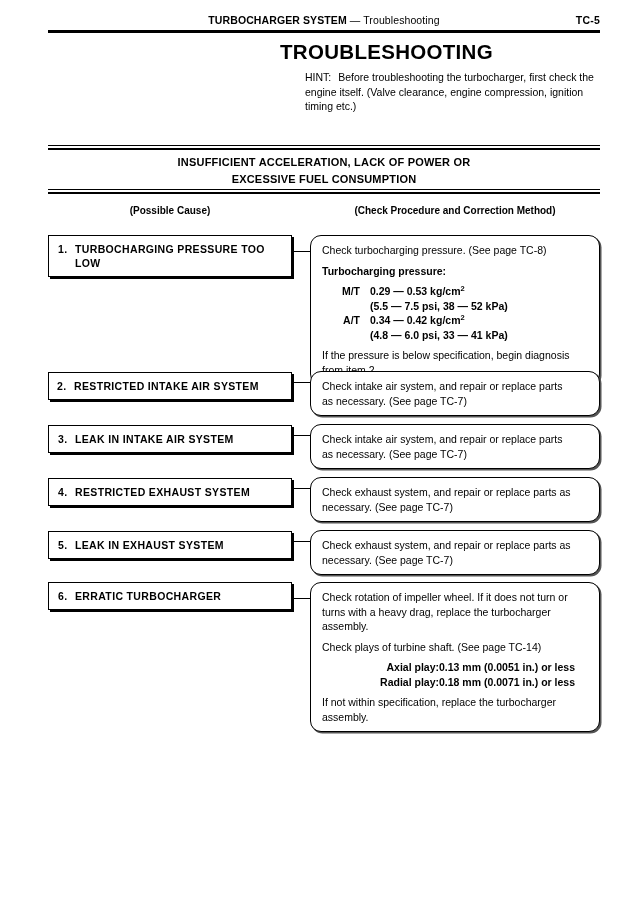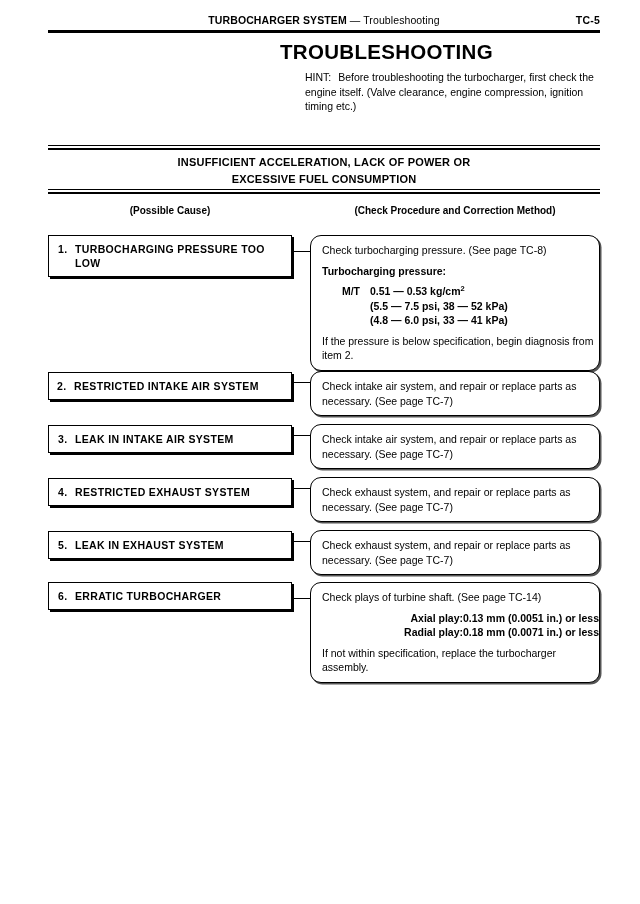--- a/index.html
+++ b/index.html
@@ -182,21 +182,21 @@
 
   .proc-box {
     position: absolute;
     left: 310px;
     width: 290px;
     box-sizing: border-box;
     border: 1.4px solid #000000;
     border-radius: 11px;
     background: #ffffff;
     box-shadow: 1.5px 1.5px 0 0 #555555;
-    padding: 7px 0 7px 11px;
+    padding: 7px 24px 7px 11px;
     font-size: 10.5px;
     line-height: 14.5px;
   }
   .proc-box p {
     margin: 0 0 6px 0;
   }
   .proc-box p:last-child {
     margin-bottom: 0;
   }
 
@@ -305,22 +305,23 @@
   <div class="row" style="top:0;">
     <div class="connector" style="top:251px;"></div>
     <div class="cause-box" style="top:235px;">
       <span class="cause-num">1.</span><span class="cause-text">TURBOCHARGING PRESSURE TOO</span>
       <span class="cause-ind">LOW</span>
     </div>
     <div class="proc-box" style="top:235px;">
       <p>Check turbocharging pressure. (See page TC-8)</p>
       <p class="spec-head">Turbocharging pressure:</p>
       <div class="spec-rows">
-        <span class="spec-line"><span class="spec-tag">M/T</span><span class="spec-val">0.51 — 0.53 kg/cm</span><sup>2</sup></span>
+        <span class="spec-line"><span class="spec-tag">M/T</span><span class="spec-val">0.29 — 0.53 kg/cm</span><sup>2</sup></span>
         <span class="spec-line cont"><span class="spec-tag"></span><span class="spec-val">(5.5 — 7.5 psi, 38 — 52 kPa)</span></span>
+        <span class="spec-line"><span class="spec-tag">A/T</span><span class="spec-val">0.34 — 0.42 kg/cm</span><sup>2</sup></span>
         <span class="spec-line cont"><span class="spec-tag"></span><span class="spec-val">(4.8 — 6.0 psi, 33 — 41 kPa)</span></span>
       </div>
       <p>If the pressure is below specification, begin diagnosis from item 2.</p>
     </div>
   </div>
 
   <div class="row" style="top:0;">
     <div class="connector" style="top:382px;"></div>
     <div class="cause-box" style="top:372px;padding-left:8px;">
       <span class="cause-num">2.</span><span class="cause-text">RESTRICTED INTAKE AIR SYSTEM</span>
@@ -359,20 +360,21 @@
       <p>Check exhaust system, and repair or replace parts as necessary.  (See page TC-7)</p>
     </div>
   </div>
 
   <div class="row" style="top:0;">
     <div class="connector" style="top:598px;"></div>
     <div class="cause-box" style="top:582px;">
       <span class="cause-num">6.</span><span class="cause-text">ERRATIC TURBOCHARGER</span>
     </div>
     <div class="proc-box" style="top:582px;">
+      <p>Check rotation of impeller wheel.  If it does not turn or turns with a heavy drag, replace the turbocharger assembly.</p>
       <p>Check plays of turbine shaft. (See page TC-14)</p>
       <div class="play-rows">
         <span class="play-line"><span class="play-label">Axial play:</span><span class="play-val">0.13 mm (0.0051 in.) or less</span></span>
         <span class="play-line"><span class="play-label">Radial play:</span><span class="play-val">0.18 mm (0.0071 in.) or less</span></span>
       </div>
       <p>If not within specification, replace the turbocharger assembly.</p>
     </div>
   </div>
 
 </div>

